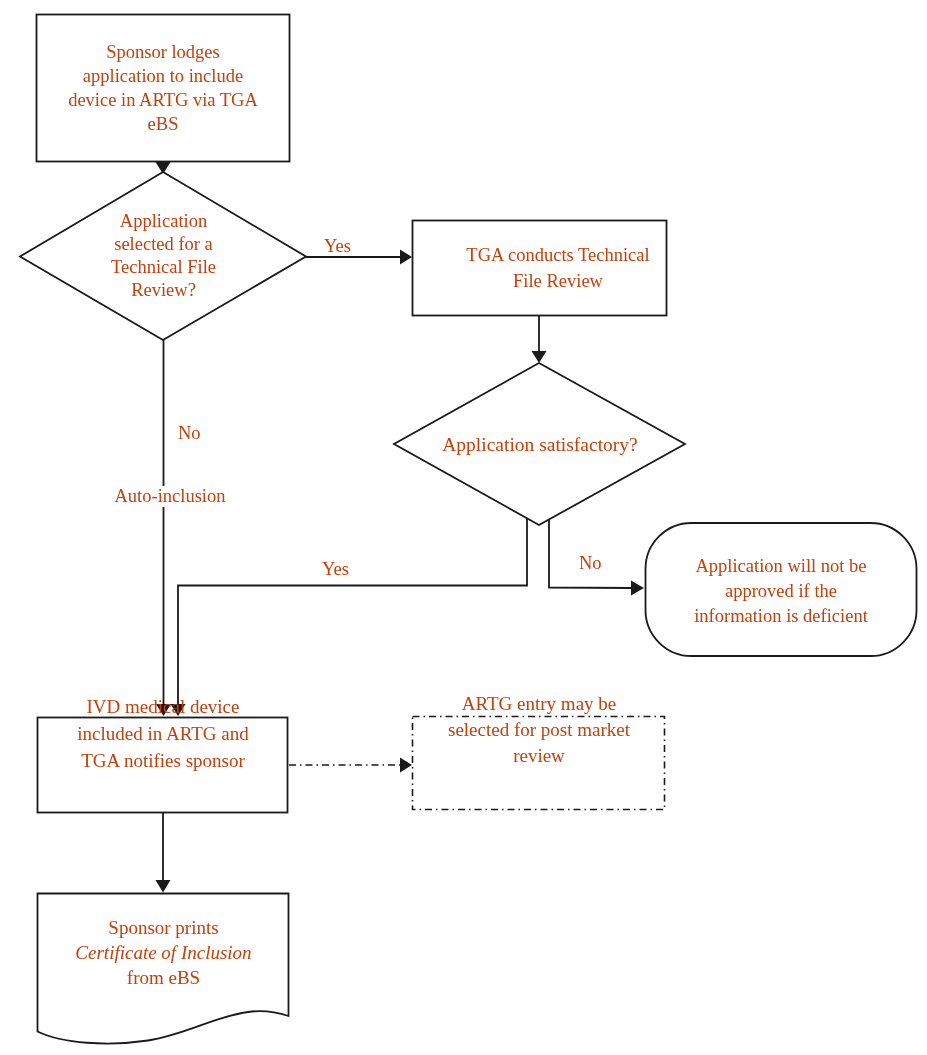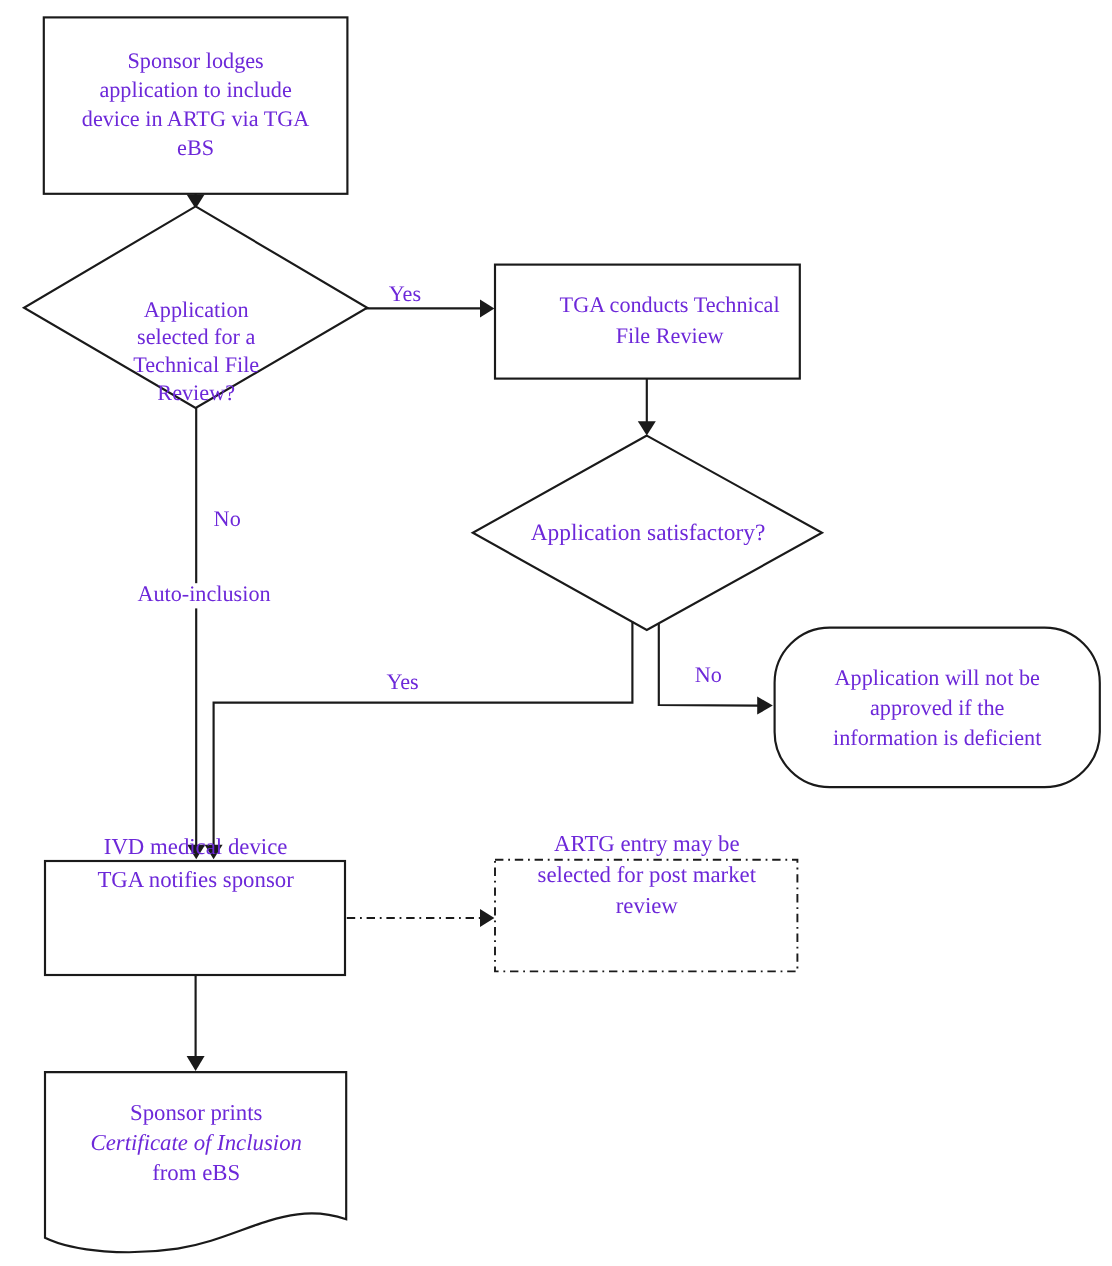--- a/index.html
+++ b/index.html
@@ -2,21 +2,21 @@
 <html><head>
 <meta charset="utf-8">
 <style>
   html, body { margin: 0; padding: 0; background: #ffffff; }
   .canvas {
     position: relative;
     width: 927px;
     height: 1055px;
     background: #ffffff;
     font-family: "Liberation Serif", "DejaVu Serif", serif;
-    color: #6d28d9;
+    color: #c2410c;
     overflow: hidden;
   }
   svg.layer { position: absolute; left: 0; top: 0; }
   .node-text {
     position: absolute;
     display: flex;
     flex-direction: column;
     align-items: center;
     justify-content: center;
     text-align: center;
@@ -87,21 +87,21 @@
     <path d="M 37.5,893.5 L 288.5,893.5 L 288.5,1016 C 275,1011.5 262,1010 248,1012 C 214,1016.5 188,1034 148,1040.5 C 108,1046.5 62,1043.5 37.5,1031.5 Z" fill="#ffffff" stroke="#1a1a1a" stroke-width="1.8"></path>
   </svg>
 
   <div class="node-text" style="left:36px; top:14px; width:254px; height:148px; line-height:24px;">
     <span>Sponsor lodges</span>
     <span>application to include</span>
     <span>device in ARTG via TGA</span>
     <span>eBS</span>
   </div>
 
-  <div class="node-text" style="left:20px; top:172px; width:287px; height:168px;justify-content:flex-end;">
+  <div class="node-text" style="left:20px; top:172px; width:287px; height:168px;">
     <span>Application</span>
     <span>selected for a</span>
     <span>Technical File</span>
     <span>Review?</span>
   </div>
 
   <div class="node-text" style="left:412px; top:220px; width:255px; height:96px; line-height:26px;padding-left:37px;">
     <span>TGA conducts Technical</span>
     <span>File Review</span>
   </div>
@@ -111,20 +111,21 @@
   </div>
 
   <div class="node-text" style="left:645px; top:523px; width:272px; height:133px; line-height:25px; padding-top:4px;">
     <span>Application will not be</span>
     <span>approved if the</span>
     <span>information is deficient</span>
   </div>
 
   <div class="node-text clip" style="left:38px; top:677px; width:250px; height:94px; padding-top:16px;">
     <span>IVD medical device</span>
+    <span>included in ARTG and</span>
     <span>TGA notifies sponsor</span>
   </div>
 
   <div class="node-text clip" style="left:413px; top:676px; width:252px; height:92px; padding-top:15px; line-height:26px;">
     <span>ARTG entry may be</span>
     <span>selected for post market</span>
     <span>review</span>
   </div>
 
   <div class="node-text" style="left:37px; top:900px; width:253px; height:105px; font-size:19px; line-height:25px;">

